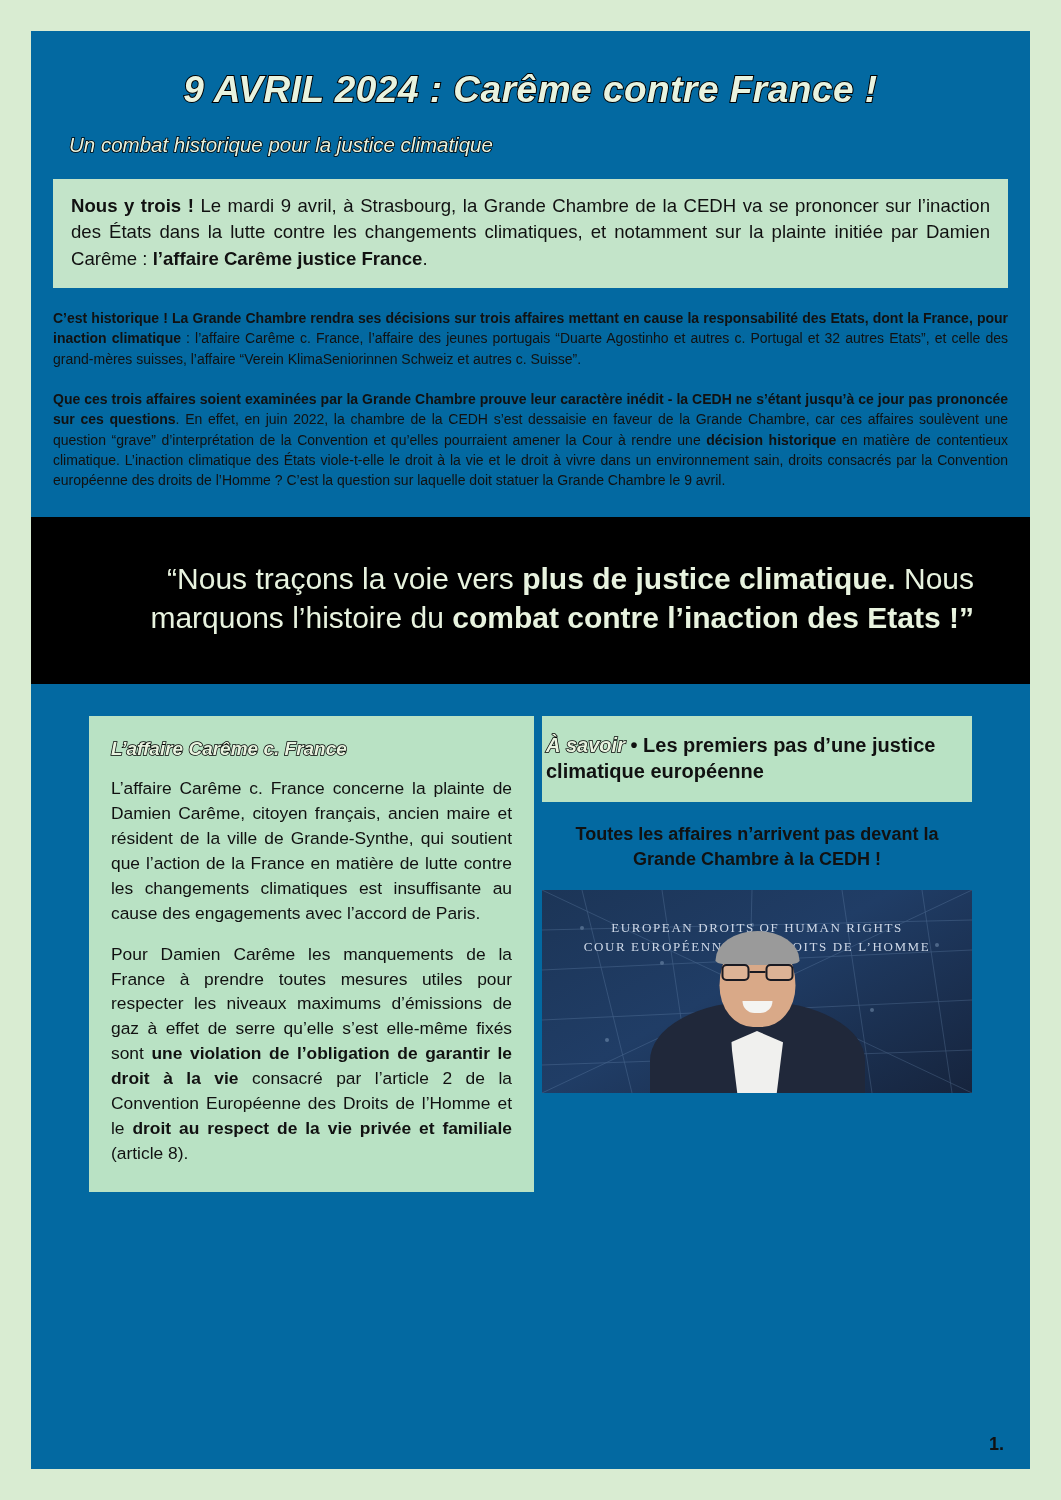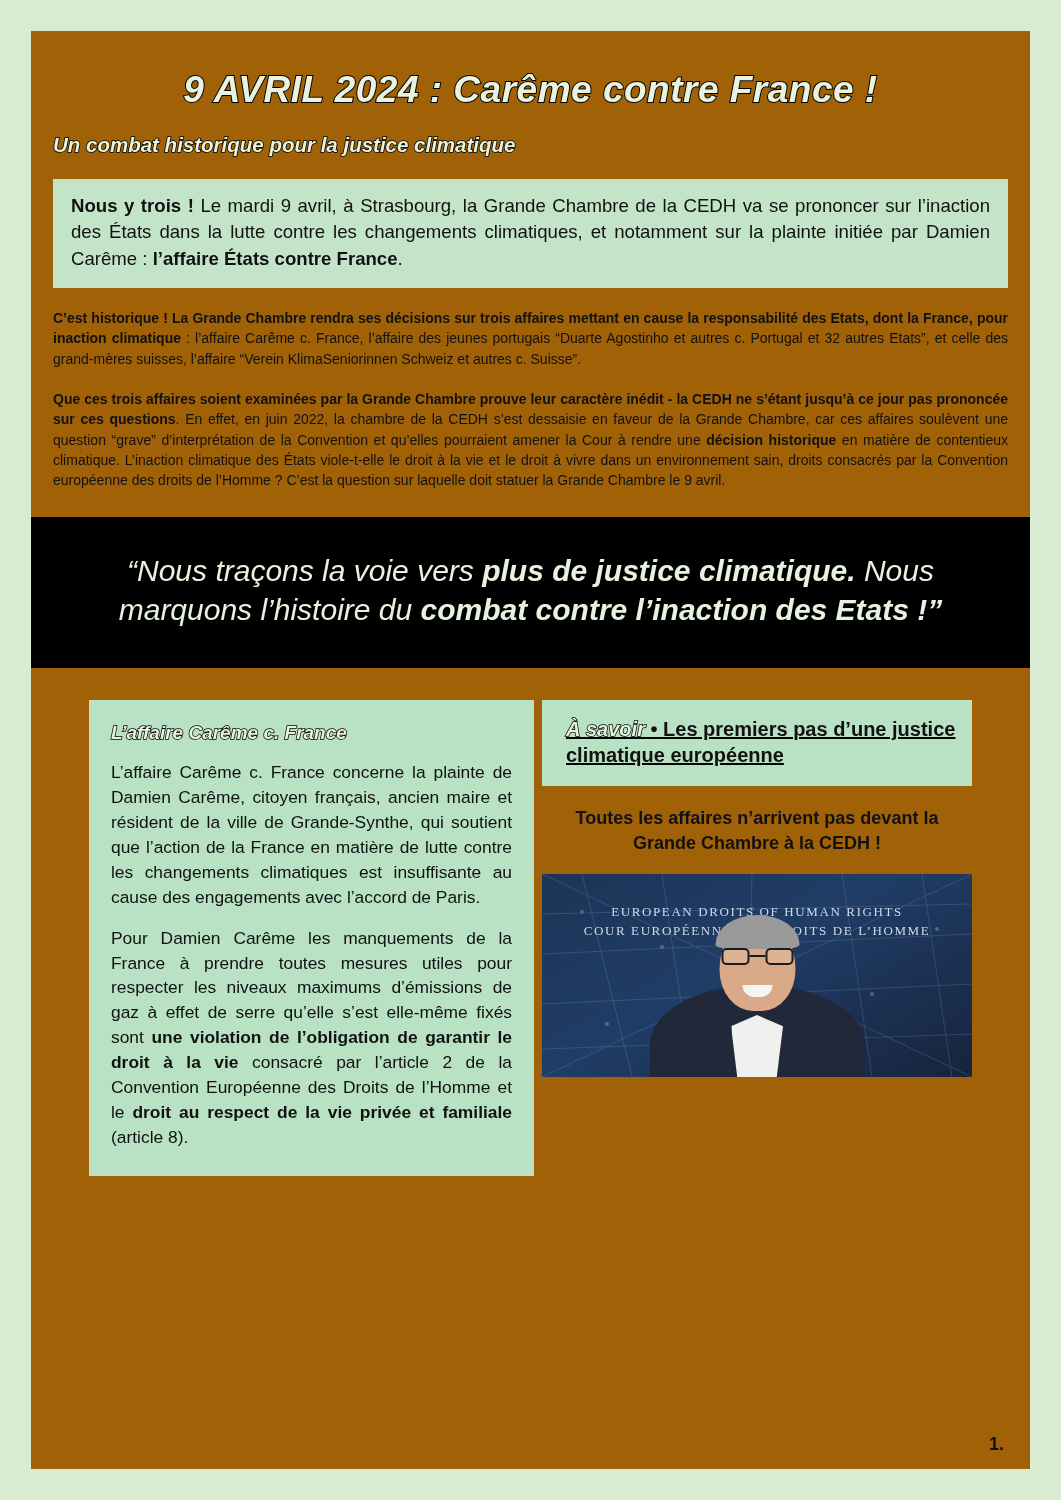--- a/index.html
+++ b/index.html
@@ -12,46 +12,46 @@
     background: #d9ecd2;
     font-family: "Liberation Sans", sans-serif;
     overflow: hidden;
   }
   .page {
     position: absolute;
     left: 31px;
     top: 31px;
     width: 999px;
     height: 1438px;
-    background: #a16207;
+    background: #0369a1;
     box-sizing: border-box;
   }
   
   .title {
     text-align: center;
     font-size: 37px;
     font-weight: bold;
     font-style: italic;
     letter-spacing: 0.5px;
     color: #e8f3df;
     -webkit-text-stroke: 2px #000;
     paint-order: stroke fill;
     margin: 0;
     padding: 38px 20px 0 20px;
     white-space: nowrap;
   }
   .subtitle {
     font-size: 20.5px;
-    font-weight: bold;
+    font-weight: normal;
     font-style: italic;
     color: #e8f3df;
     -webkit-text-stroke: 1.6px #000;
     paint-order: stroke fill;
     margin: 22px 0 0 0;
-    padding: 0 0 0 22px;
+    padding: 0 0 0 38px;
     letter-spacing: 0px;
   }
   
   .intro {
     background: #c3e4c9;
     margin: 22px 22px 0 22px;
     padding: 14px 18px 16px 18px;
     font-size: 18.6px;
     line-height: 1.42;
     color: #111;
@@ -71,26 +71,25 @@
   }
   .para b { font-weight: bold; }
   
   .quote-band {
     background: #000000;
     margin-top: 26px;
     padding: 26px 40px 30px 40px;
     box-sizing: border-box;
   }
   .quote-band p {
-    margin: 8px;
-    color: #e8f3df;
-    font-style: italic;
+    margin: 16px;
+    color: #e8f3df;
     font-size: 30px;
     line-height: 1.33;
-    text-align: center;
+    text-align: right;
   }
   .quote-band .strong { font-weight: bold; }
   
   .columns {
     display: flex;
     gap: 8px;
     padding: 32px 58px 0 58px;
     box-sizing: border-box;
   }
   .col-left {
@@ -117,23 +116,22 @@
     line-height: 1.43;
     color: #111;
     text-align: justify;
     margin: 0 0 16px 0;
   }
   .col-left p:last-child { margin-bottom: 0; }
   .col-left b { font-weight: bold; }
 
   .asavoir {
     background: #b9e2c4;
-    padding: 16px 16px 18px 24px;
-    box-sizing: border-box;
-    text-decoration: underline;
+    padding: 16px 16px 18px 4px;
+    box-sizing: border-box;
   }
   .asavoir .head {
     font-size: 20px;
     line-height: 1.3;
     font-weight: bold;
     color: #111;
     margin: 0;
   }
   .asavoir .head .stroked {
     color: #e8f3df;
@@ -282,21 +280,21 @@
 </head>
 <body>
 
 <div class="page">
 
   <h1 class="title">9 AVRIL 2024 : Carême contre France !</h1>
 
   <div class="subtitle">Un combat historique pour la justice climatique</div>
 
   <div class="intro">
-    <b>Nous y trois !</b><span> Le mardi 9 avril, à Strasbourg, la Grande Chambre de la CEDH va se prononcer sur l’inaction des États dans la lutte contre les changements climatiques, et notamment sur la plainte initiée par Damien Carême : </span><b>l’affaire États contre France</b><span>.</span>
+    <b>Nous y trois !</b><span> Le mardi 9 avril, à Strasbourg, la Grande Chambre de la CEDH va se prononcer sur l’inaction des États dans la lutte contre les changements climatiques, et notamment sur la plainte initiée par Damien Carême : </span><b>l’affaire Carême justice France</b><span>.</span>
   </div>
 
   <div class="body-block">
     <p class="para">
       <b>C’est historique ! La Grande Chambre rendra ses décisions sur trois affaires mettant en cause la responsabilité des Etats, dont la France, pour inaction climatique</b><span> : l’affaire Carême c. France, l’affaire des jeunes portugais “Duarte Agostinho et autres c. Portugal et 32 autres Etats”, et celle des grand-mères suisses, l’affaire “Verein KlimaSeniorinnen Schweiz et autres c. Suisse”.</span>
     </p>
     <p class="para">
       <b>Que ces trois affaires soient examinées par la Grande Chambre prouve leur caractère inédit - la CEDH ne s’étant jusqu’à ce jour pas prononcée sur ces questions</b><span>. En effet, en juin 2022, la chambre de la CEDH s’est dessaisie en faveur de la Grande Chambre, car ces affaires soulèvent une question “grave” d’interprétation de la Convention et qu’elles pourraient amener la Cour à rendre une </span><b>décision historique</b><span> en matière de contentieux climatique. L’inaction climatique des États viole-t-elle le droit à la vie et le droit à vivre dans un environnement sain, droits consacrés par la Convention européenne des droits de l’Homme ? C’est la question sur laquelle doit statuer la Grande Chambre le 9 avril.</span>
     </p>
   </div>

